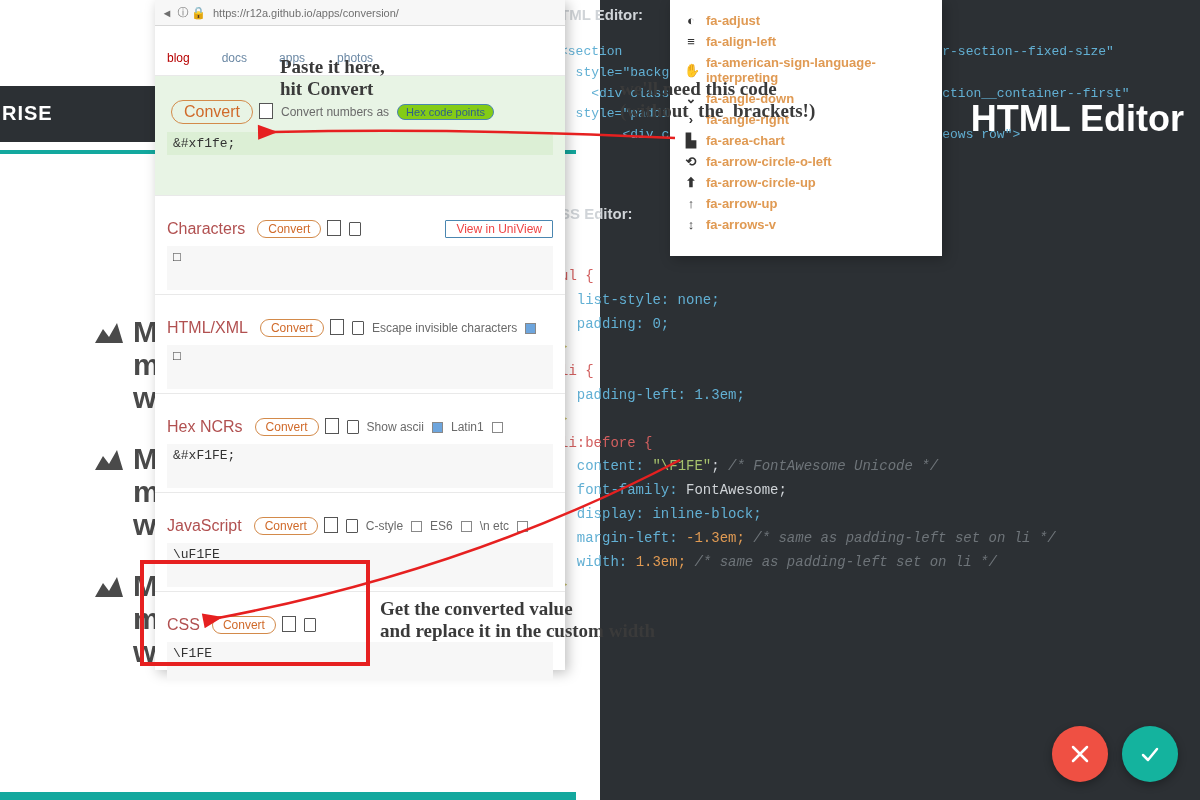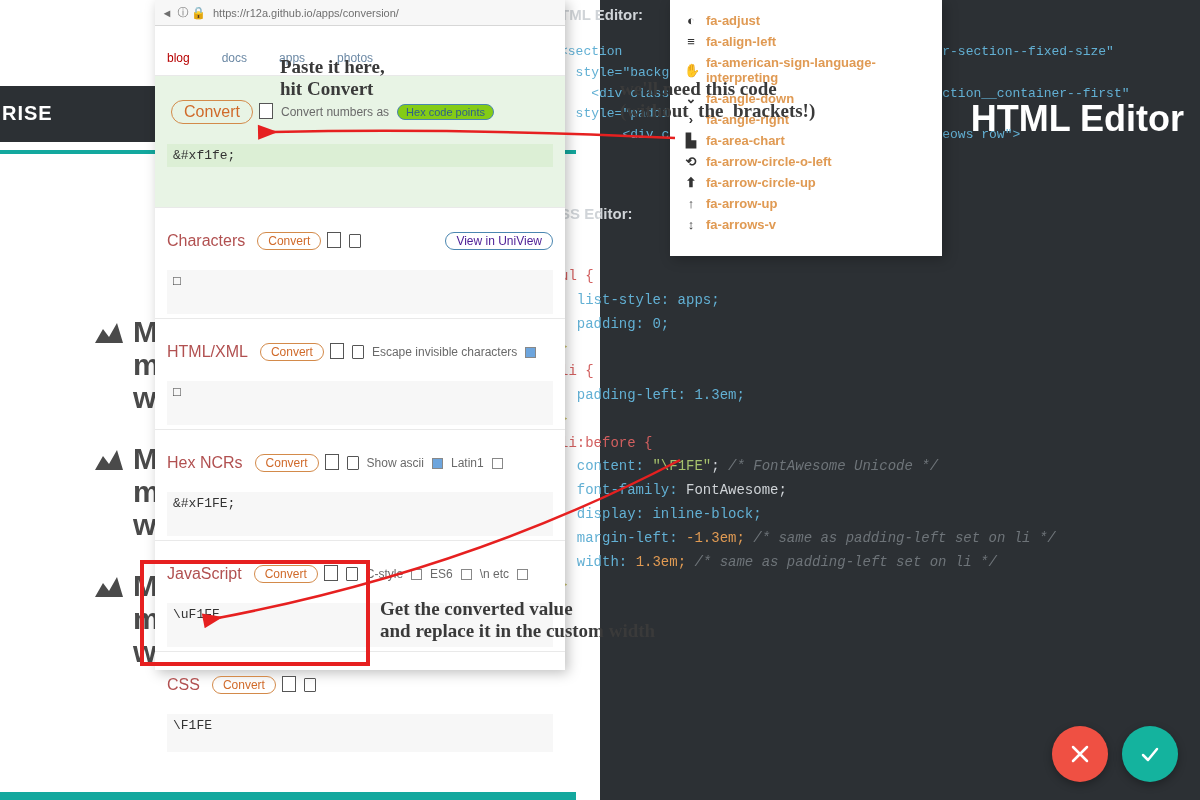--- a/index.html
+++ b/index.html
@@ -29,23 +29,23 @@
   .addr .lock{color:#3fa648;font-size:12px}
   .url{flex:1;padding-left:6px;color:#707070}
   .bmarks{display:flex;gap:32px;padding:4px 12px 10px;color:#6c89a5;font-size:12px;border-bottom:1px solid #e9e9e9}
   .bmarks span:first-child{color:#b70000}
   .sect{padding:8px 12px 4px;border-bottom:1px solid #e9e9e9}
   .sect.res{background:#e8f4e5}
   .sh{color:#b15050;font-size:16px}
   .conv{display:inline-block;border:1px solid #d38a4a;border-radius:12px;padding:1px 10px;font-size:12px;color:#d06a2a;margin-left:4px}
   .conv.big{font-size:16px;padding:2px 12px}
   .hex-chip{display:inline-block;border:1px solid #4a86b0;border-radius:10px;padding:1px 8px;font-size:11px;color:#30608a;background:#84cc16}
-  .view-chip{display:inline-block;border:1px solid #4a86b0;border-radius:9px;padding:1px 10px;font-size:12px;color:#4c1d95}
+  .view-chip{display:inline-block;border:1px solid #4a86b0;border-radius:1px;padding:1px 10px;font-size:12px;color:#ef4444}
   .row-tools{font-size:12px;color:#6a6a6a;display:flex;align-items:center;gap:8px;margin-top:16px}
-  .field{font-family:"Courier New",monospace;font-size:13px;color:#333;background:#f7f7f7;padding:4px 6px;margin-top:20px;min-height:22px}
+  .field{font-family:"Courier New",monospace;font-size:13px;color:#333;background:#f7f7f7;padding:4px 6px;margin-top:8px;min-height:22px}
   .sect.res .field{background:#dcefd5}
   .cb{width:11px;height:11px;display:inline-block;border:1px solid #888;vertical-align:middle}
   .cb.chk{background:#6da5dd}
   .docico{width:12px;height:14px;border:1px solid #555;border-radius:1px;position:relative}
   .docico.copy:before{content:"";position:absolute;left:-3px;top:-3px;width:12px;height:14px;border:1px solid #555;background:#fff}
 
   
   .iconlist{position:absolute;left:670px;top:0;width:272px;height:256px;background:#fff;box-shadow:3px 3px 12px rgba(0,0,0,.25);padding:10px 14px;font-size:13px}
   .il-row{display:flex;align-items:center;gap:8px;padding:3px 0;color:#333}
   .il-row .nm{font-weight:700}
@@ -120,21 +120,21 @@
       <span style="white-space:pre">Mob
 moc
 web</span>
     </div>
 </div>
 
 <div class="editor-tab tml">TML Editor:</div>
 <div class="editor-tab css-ed">SS Editor:</div>
 
 <div class="code"><span class="kw">ul {</span>
-<span><span class="pp">  list-style: apps;</span></span>
+<span><span class="pp">  list-style: none;</span></span>
 <span><span class="pp">  padding: 0;</span></span>
 <span class="br">}</span>
 <span class="kw">li {</span>
 <span><span class="pp">  padding-left: 1.3em;</span></span>
 <span class="br">}</span>
 <span class="kw">li:before {</span>
 <span><span class="pp">  content: </span><span class="st">"\F1FE"</span><span>; </span><span class="cm">/* FontAwesome Unicode */</span></span>
 <span><span class="pp">  font-family: </span><span>FontAwesome;</span></span>
 <span><span class="pp">  display: inline-block;</span></span>
 <span><span class="pp">  margin-left: </span><span class="nm">-1.3em;</span><span class="cm"> /* same as padding-left set on li */</span></span>

